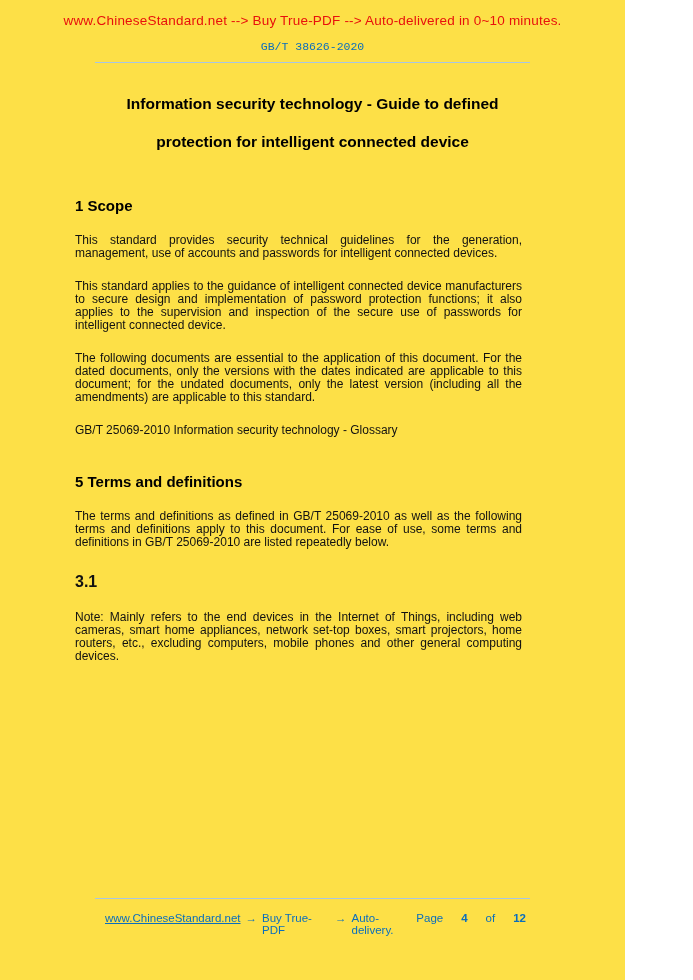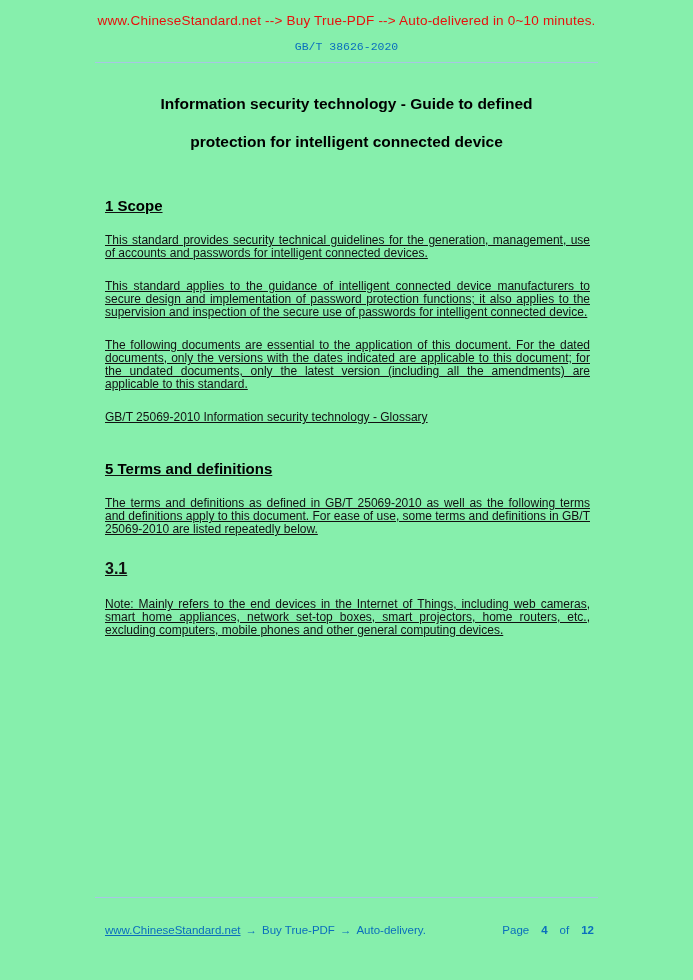--- a/index.html
+++ b/index.html
@@ -4,23 +4,23 @@
 <style>
   :root {
     --banner-red: #e8100c;
     --link-blue: #0a6ebd;
     --divider-blue: #a8c6e4;
   }
   * { box-sizing: border-box; }
   html, body { margin: 0; padding: 0; background: #ffffff; }
   .page {
     position: relative;
-    width: 693px;
+    width: 625px;
     height: 980px;
-    background: #86efac;
+    background: #fde047;
     font-family: "Liberation Sans", sans-serif;
     color: #111111;
     overflow: hidden;
   }
   .banner {
     text-align: center;
     padding-top: 13px;
     color: var(--banner-red);
     font-size: 13.5px;
     letter-spacing: 0.2px;
@@ -42,22 +42,21 @@
     text-align: center;
     font-size: 15.5px;
     font-weight: bold;
     color: #000000;
   }
   .doc-title .title-line {
     display: block;
     line-height: 38px;
   }
   .content {
-    margin: 0 103px 0 105px;
-    text-decoration: underline;
+    margin: 0 103px 0 75px;
   }
   h2.section-heading {
     font-size: 15px;
     font-weight: bold;
     color: #000000;
     margin: 36px 0 0 0;
   }
   p.body-text {
     font-size: 12px;
     line-height: 13px;
@@ -76,29 +75,29 @@
     font-size: 12px;
     font-weight: bold;
     margin-top: 22px;
   }
   .footer {
     position: absolute;
     left: 95px;
     right: 95px;
     bottom: 44px;
     border-top: 1px solid var(--divider-blue);
-    padding-top: 26px;
+    padding-top: 13px;
     display: flex;
     justify-content: space-between;
     align-items: baseline;
     font-size: 11.5px;
     color: var(--link-blue);
   }
   .footer-left { display: flex; gap: 5px; align-items: baseline; padding-left: 10px; }
-  .footer-right { display: flex; gap: 12px; align-items: baseline; padding-right: 4px; }
+  .footer-right { display: flex; gap: 18px; align-items: baseline; padding-right: 4px; }
   .footer-link { text-decoration: underline; cursor: pointer; }
   .bold { font-weight: bold; }
 </style>
 </head>
 <body>
 
 <div class="page">
 
   <div class="banner">
     <span>www.ChineseStandard.net --&gt; Buy True-PDF --&gt; Auto-delivered in 0~10 minutes.</span>

